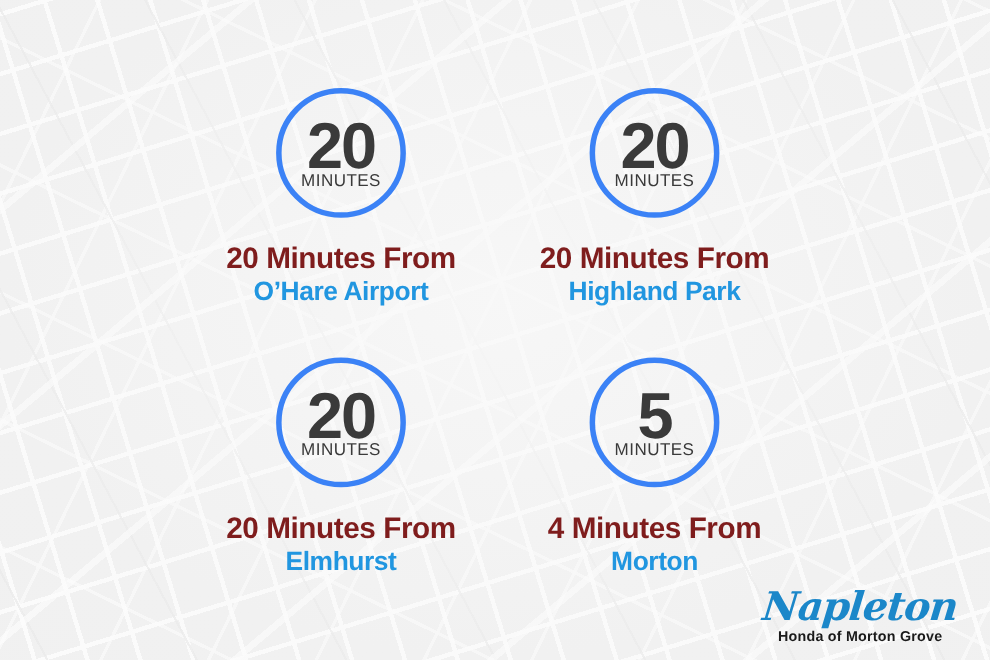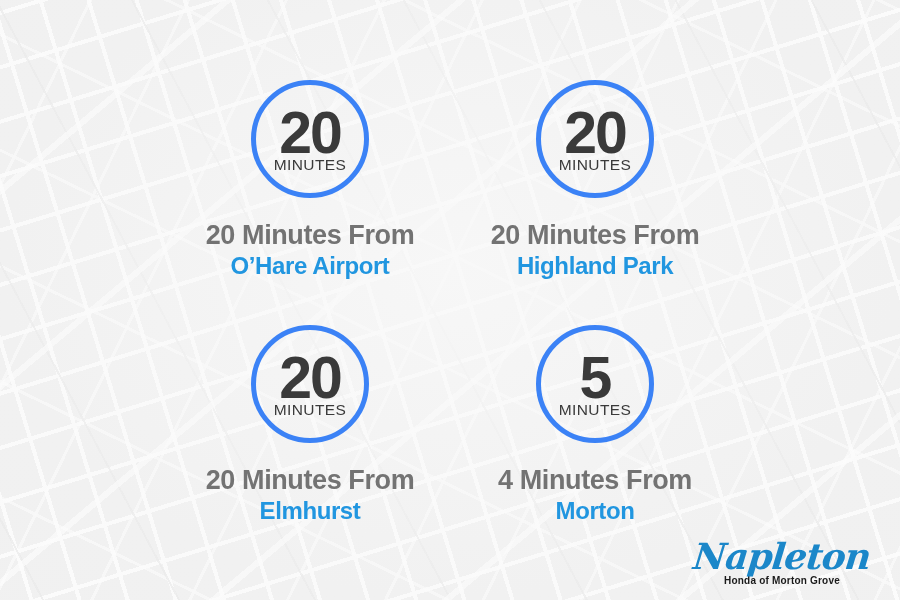--- a/index.html
+++ b/index.html
@@ -114,21 +114,21 @@
 
   .caption {
     margin-top: 22px;
   }
   .caption-line1 {
     font-family: "Liberation Sans", sans-serif;
     font-weight: bold;
     font-size: 27px;
     line-height: 1.18;
     letter-spacing: -0.4px;
-    color: #737373;
+    color: #7f1d1d;
   }
   .caption-line2 {
     font-family: "Liberation Sans", sans-serif;
     font-weight: bold;
     font-size: 24px;
     line-height: 1.18;
     letter-spacing: -0.4px;
     color: #2196e0;
   }
 
@@ -146,21 +146,21 @@
     font-weight: bold;
     font-size: 36px;
     line-height: 1;
     color: #1b87c9;
     letter-spacing: -1px;
     transform: skewX(-6deg);
   }
   .logo-tagline {
     font-family: "Liberation Sans", sans-serif;
     font-weight: bold;
-    font-size: 10px;
+    font-size: 13px;
     letter-spacing: 0.2px;
     color: #1a1a1a;
     margin-top: 1px;
   }
 </style>
 </head>
 <body>
 
 <div id="page">
 

